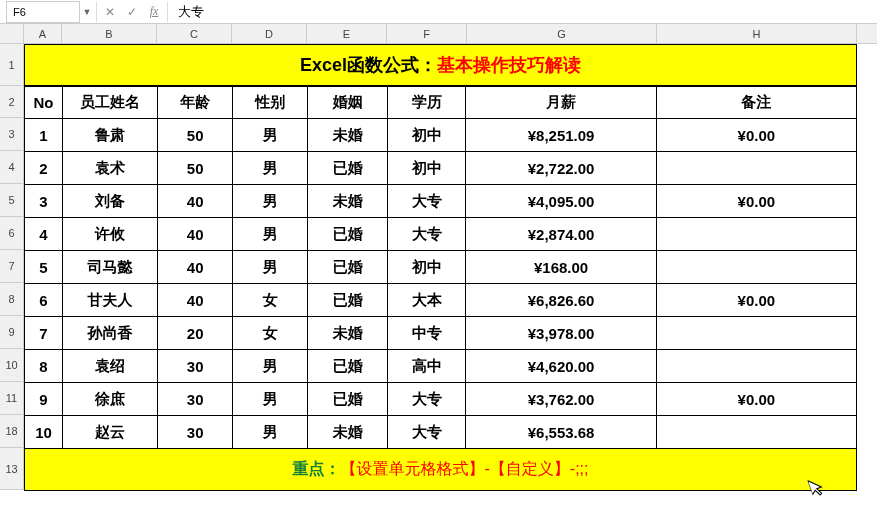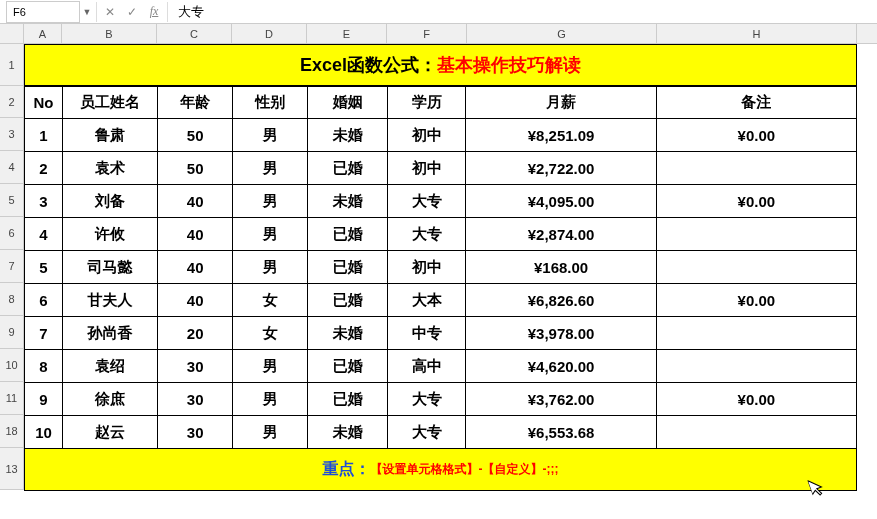--- a/index.html
+++ b/index.html
@@ -24,22 +24,22 @@
     .title-row { background: #ffff00; height: 42px; display: flex; align-items: center; justify-content: center; border: 1.5px solid #000; border-bottom: 1.5px solid #000; }
     .title-black { font-weight: bold; font-size: 18px; color: #000; }
     .title-red { font-weight: bold; font-size: 18px; color: #ff0000; }
     
     .data-table { border-collapse: collapse; width: 833px; padding-left: 8px; }
     .data-table th, .data-table td { border: 1.5px solid #000; text-align: center; padding: 0; }
     .data-table th { font-weight: bold; font-size: 15px; height: 32px; background: #fff; }
     .data-table td { font-weight: bold; font-size: 15px; height: 33px; background: #fff; }
     
     .footer-row { background: #ffff00; height: 42px; display: flex; align-items: center; justify-content: center; border: 1.5px solid #000; border-top: none; }
-    .footer-black { font-weight: bold; font-size: 16px; color: #1d4ed8; }
-    .footer-red { font-weight: bold; font-size: 12px; color: #ff0000; }
+    .footer-black { font-weight: bold; font-size: 16px; color: #15803d; }
+    .footer-red { font-weight: normal; font-size: 16px; color: #ff0000; }
     
     .cursor-arrow { position: absolute; right: 50px; bottom: 18px; font-size: 16px; transform: rotate(-20deg); color: #000; }
     
     .c-A { width: 38px; }
     .c-B { width: 95px; }
     .c-C { width: 75px; }
     .c-D { width: 75px; }
     .c-E { width: 80px; }
     .c-F { width: 78px; }
     .c-G { width: 190px; }

